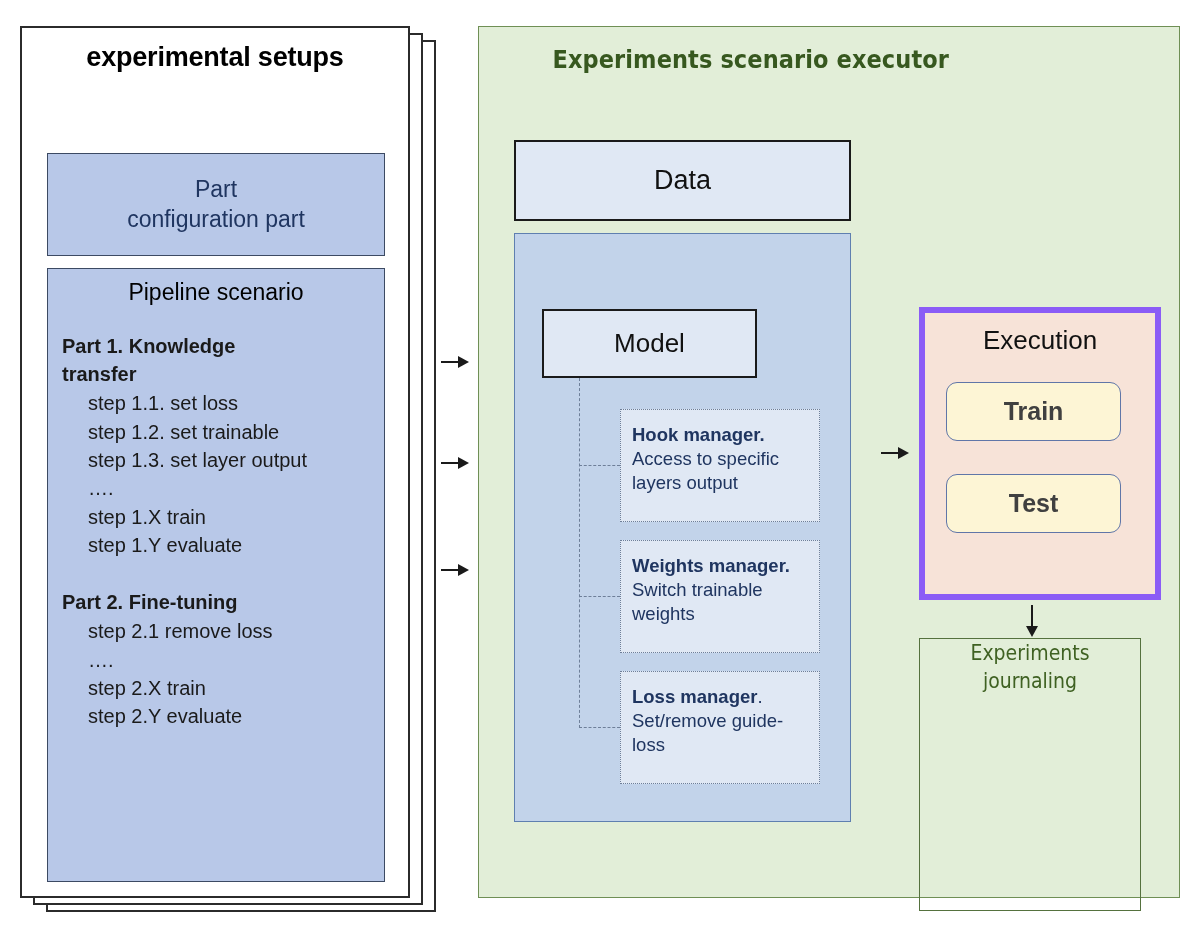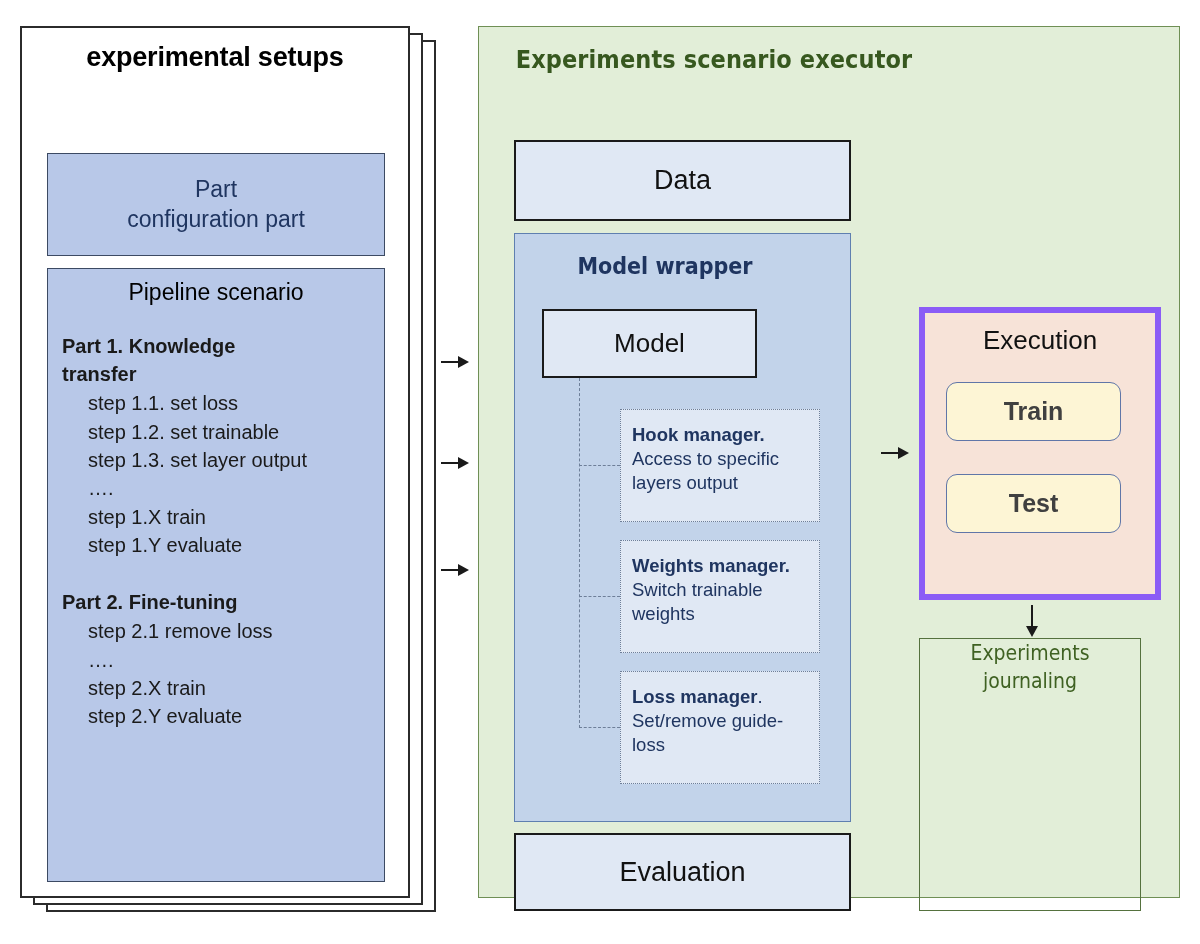--- a/index.html
+++ b/index.html
@@ -129,21 +129,21 @@
     height: 872px;
     background: #e2eed8;
     border: 1.5px solid #6f8f55;
     box-sizing: border-box;
   }
   .executor-title {
     position: absolute;
     left: 0;
     top: 18px;
     width: 470px;
-    text-align: center;
+    text-align: right;
     font-family: "DejaVu Sans Condensed", "Liberation Sans Narrow", "Liberation Sans", sans-serif;
     font-size: 25px;
     font-weight: bold;
     color: #37581f;
     letter-spacing: 0.1px;
   }
 
   .data-box {
     position: absolute;
     left: 35px;
@@ -395,21 +395,20 @@
 
   <div class="executor">
 
     <div class="executor-title">Experiments scenario executor</div>
 
     <div class="data-box">
       <span class="box-label-lg">Data</span>
     </div>
 
     <div class="wrapper-box">
-      <div class="wrapper-title">Model wrapper</div>
 
       <div class="model-box">
         <span class="model-label">Model</span>
       </div>
 
       <div class="conn-v"></div>
       <div class="conn-h conn-h1"></div>
       <div class="conn-h conn-h2"></div>
       <div class="conn-h conn-h3"></div>
 
@@ -419,23 +418,20 @@
 
       <div class="mgr-box mgr-weights">
         <div class="mgr-text"><b>Weights manager.</b><span> Switch trainable weights</span></div>
       </div>
 
       <div class="mgr-box mgr-loss">
         <div class="mgr-text"><b>Loss manager</b><span>. Set/remove guide-loss</span></div>
       </div>
     </div>
 
-    <div class="eval-box">
-      <span class="box-label-lg">Evaluation</span>
-    </div>
 
     <div class="arrow-h" style="left:402px; top:420px;">
       <div class="shaft"></div>
       <div class="head"></div>
     </div>
 
     <div class="execution-box">
       <div class="execution-title">Execution</div>
       <div class="run-btn run-train">
         <span class="run-label">Train</span>

